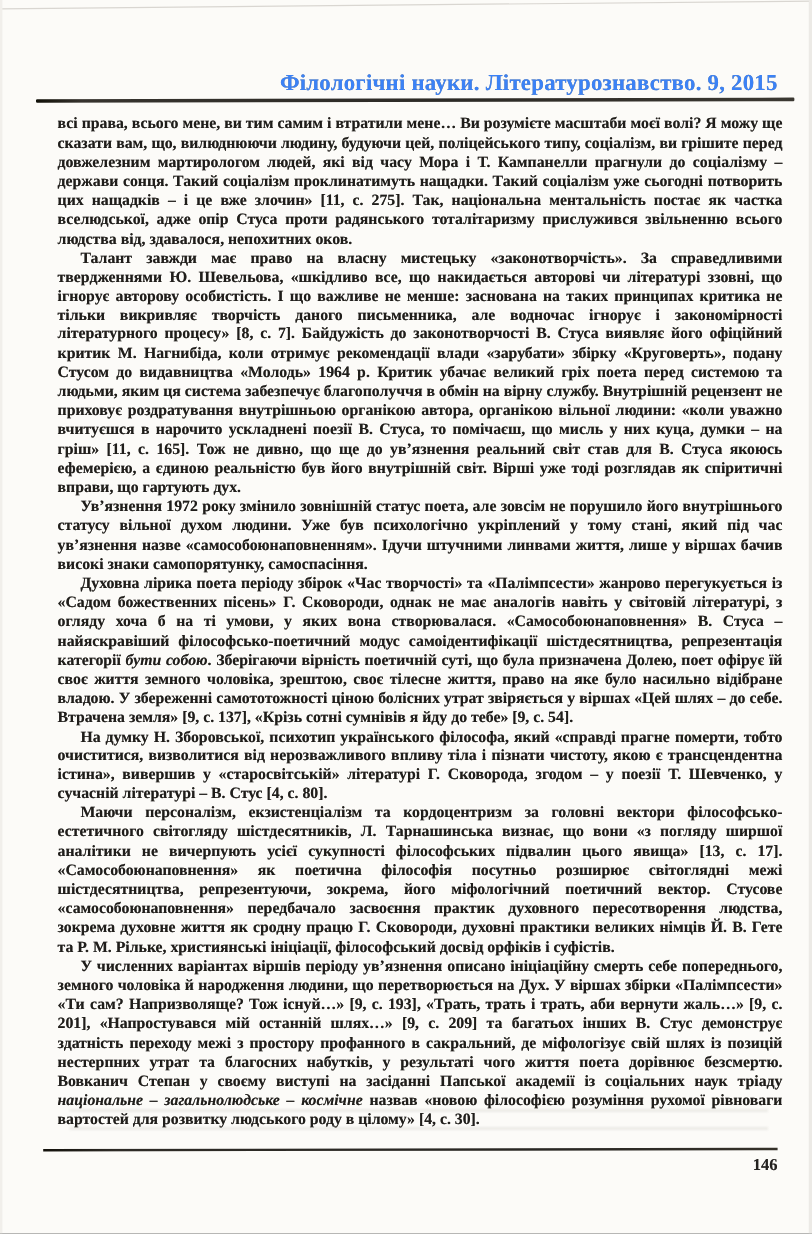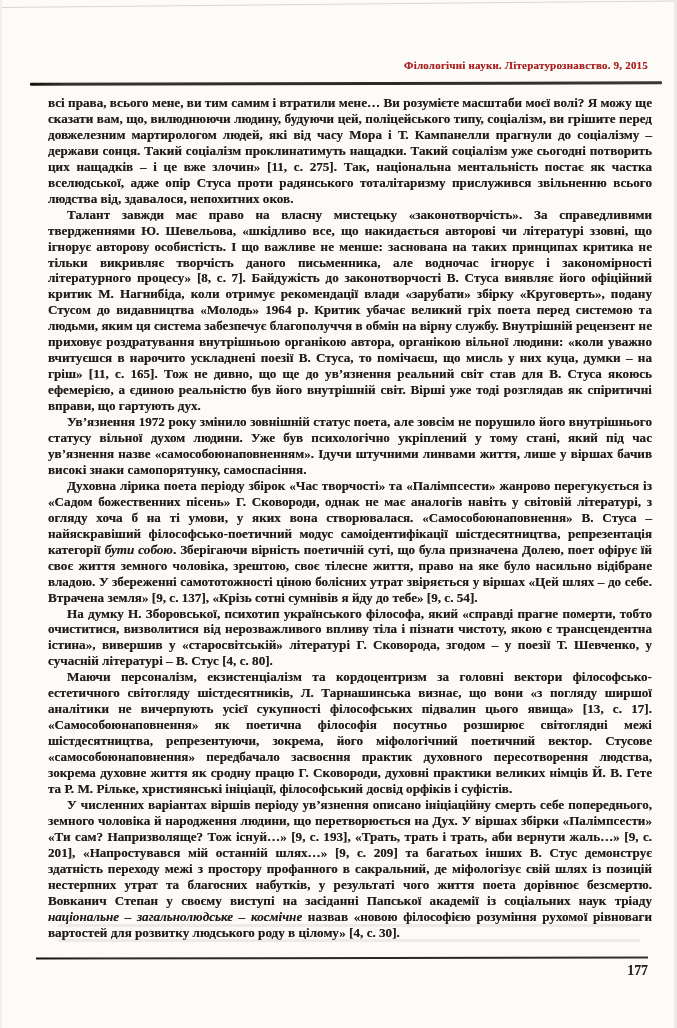--- a/index.html
+++ b/index.html
@@ -22,22 +22,22 @@
     position: absolute; top: 0; right: 0; width: 3px; height: 100%;
     background: #eceae6;
   }
   .edge-left-band {
     position: absolute; top: 0; left: 0; width: 2px; height: 100%;
     background: #f1efeb;
   }
   
   .journal-line {
     position: absolute; top: 59px; left: 48px; width: 600px;
-    text-align: right; font-weight: bold; font-size: 11px;
-    letter-spacing: 0.2px; color: #b91c1c;
+    text-align: right; font-weight: bold; font-size: 19px;
+    letter-spacing: 0.2px; color: #3b82f6;
     text-shadow: 0 0 0.5px rgba(36,34,32,0.55);
   }
   .header-rule {
     position: absolute; top: 82px; left: 30px; width: 632px; height: 3px;
     background: linear-gradient(to right, #111008, #36332e 6%, #2c2a26 55%, #3b3832 100%);
     transform: rotate(-0.12deg); border-radius: 1px;
   }
   
   .body-text {
     position: absolute; top: 95px; left: 48px; width: 604px;
@@ -87,14 +87,14 @@
       <p class="para indent"><span>Ув’язнення 1972 року змінило зовнішній статус поета, але зовсім не порушило його внутрішнього статусу вільної духом людини. Уже був психологічно укріплений у тому стані, який під час ув’язнення назве «самособоюнаповненням». Ідучи штучними линвами життя, лише у віршах бачив високі знаки самопорятунку, самоспасіння.</span></p>
       <p class="para indent"><span>Духовна лірика поета періоду збірок «Час творчості» та «Палімпсести» жанрово перегукується із «Садом божественних пісень» Г. Сковороди, однак не має аналогів навіть у світовій літературі, з огляду хоча б на ті умови, у яких вона створювалася. «Самособоюнаповнення» В. Стуса – найяскравіший філософсько-поетичний модус самоідентифікації шістдесятництва, репрезентація категорії </span><span class="em">бути собою</span><span>. Зберігаючи вірність поетичній суті, що була призначена Долею, поет офірує їй своє життя земного чоловіка, зрештою, своє тілесне життя, право на яке було насильно відібране владою. У збереженні самототожності ціною болісних утрат звіряється у віршах «Цей шлях – до себе. Втрачена земля» [9, с. 137], «Крізь сотні сумнівів я йду до тебе» [9, с. 54].</span></p>
       <p class="para indent"><span>На думку Н. Зборовської, психотип українського філософа, який «справді прагне померти, тобто очиститися, визволитися від нерозважливого впливу тіла і пізнати чистоту, якою є трансцендентна істина», вивершив у «старосвітській» літературі Г. Сковорода, згодом – у поезії Т. Шевченко, у сучасній літературі – В. Стус [4, с. 80].</span></p>
       <p class="para indent"><span>Маючи персоналізм, екзистенціалізм та кордоцентризм за головні вектори філософсько-естетичного світогляду шістдесятників, Л. Тарнашинська визнає, що вони «з погляду ширшої аналітики не вичерпують усієї сукупності філософських підвалин цього явища» [13, с. 17]. «Самособоюнаповнення» як поетична філософія посутньо розширює світоглядні межі шістдесятництва, репрезентуючи, зокрема, його міфологічний поетичний вектор. Стусове «самособоюнаповнення» передбачало засвоєння практик духовного пересотворення людства, зокрема духовне життя як сродну працю Г. Сковороди, духовні практики великих німців Й. В. Гете та Р. М. Рільке, християнські ініціації, філософський досвід орфіків і суфістів.</span></p>
       <p class="para indent"><span>У численних варіантах віршів періоду ув’язнення описано ініціаційну смерть себе попереднього, земного чоловіка й народження людини, що перетворюється на Дух. У віршах збірки «Палімпсести» «Ти сам? Напризволяще? Тож існуй…» [9, с. 193], «Трать, трать і трать, аби вернути жаль…» [9, с. 201], «Напростувався мій останній шлях…» [9, с. 209] та багатьох інших В. Стус демонструє здатність переходу межі з простору профанного в сакральний, де міфологізує свій шлях із позицій нестерпних утрат та благосних набутків, у результаті чого життя поета дорівнює безсмертю. Вовканич Степан у своєму виступі на засіданні Папської академії із соціальних наук тріаду </span><span class="em">національне – загальнолюдське – космічне</span><span> назвав «новою філософією розуміння рухомої рівноваги вартостей для розвитку людського роду в цілому» [4, с. 30].</span></p>
     </div>
 
   <div class="scan-bleed"></div>
 
   <div class="footer-rule"></div>
-  <div class="page-number">177</div>
+  <div class="page-number">146</div>
 </div>
 
 </body></html>

